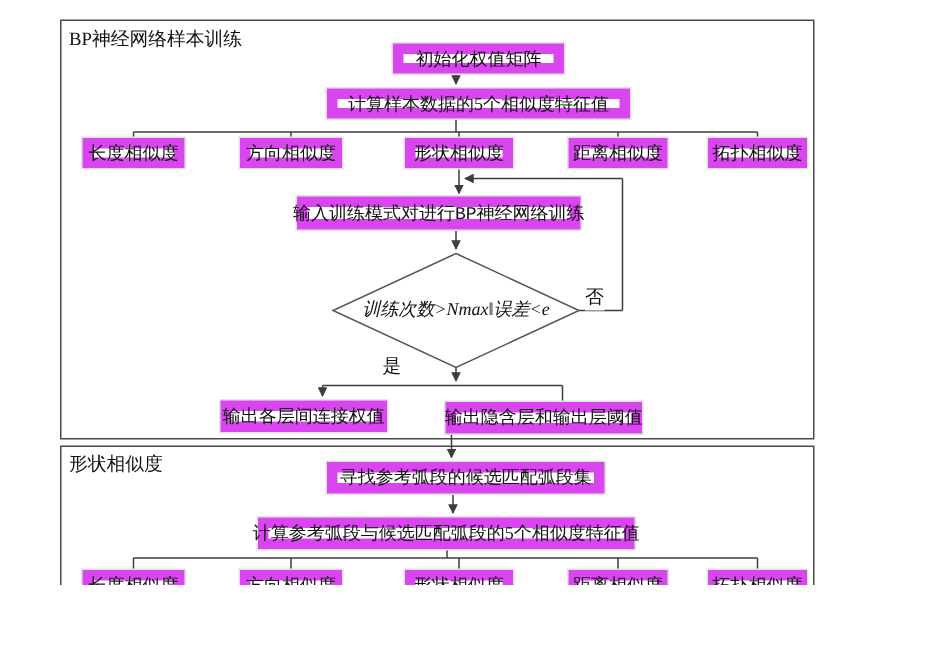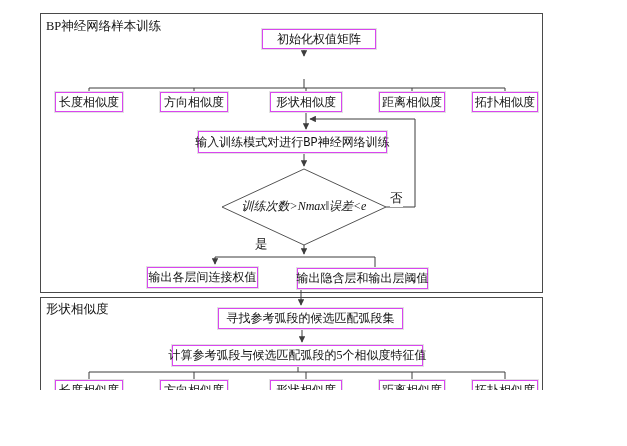--- a/index.html
+++ b/index.html
@@ -9,21 +9,21 @@
     overflow:hidden;
   }
   .section{
     position:absolute;border:1px solid #4a4a4a;background:transparent;
     box-sizing:border-box;
   }
   .sec-label{
     position:absolute;font-size:12.5px;color:#111;white-space:nowrap;
   }
   .bx{
-    position:absolute;border:1px solid #d946ef;background:#fff;
+    position:absolute;border:7px solid #d946ef;background:#fff;
     box-sizing:border-box;display:flex;align-items:center;justify-content:center;
     font-size:12px;white-space:nowrap;color:#111;
     box-shadow:0 0 0 1px #e2e2e2;
   }
   .lbl{
     position:absolute;font-size:12.5px;color:#111;white-space:nowrap;background:#fff;
   }
   svg.wires{position:absolute;left:0;top:0;width:627px;height:446px;}
   .diamond-text{
     position:absolute;left:224px;top:198px;width:160px;text-align:center;
@@ -83,20 +83,21 @@
       <line x1="505" y1="372" x2="505" y2="380"></line>
 
       <line x1="304" y1="400" x2="304" y2="414" marker-end="url(#ah)"></line>
     </g>
   </svg>
 
   <div class="sec-label" style="left:46px;top:18px;">BP神经网络样本训练</div>
 
   <div class="bx" style="left:262px;top:29px;width:114px;height:20px;">初始化权值矩阵</div>
 
+  <div class="bx" style="left:218px;top:59px;width:202px;height:20px;">计算样本数据的5个相似度特征值</div>
 
   <div class="bx" style="left:55px;top:92px;width:68px;height:20px;">长度相似度</div>
   <div class="bx" style="left:160px;top:92px;width:68px;height:20px;">方向相似度</div>
   <div class="bx" style="left:270px;top:92px;width:72px;height:20px;">形状相似度</div>
   <div class="bx" style="left:379px;top:92px;width:66px;height:20px;">距离相似度</div>
   <div class="bx" style="left:472px;top:92px;width:66px;height:20px;">拓扑相似度</div>
 
   <div class="bx" style="left:198px;top:131px;width:189px;height:22px;font-family:Liberation Mono, monospace;">输入训练模式对进行BP神经网络训练</div>
 
   <div class="diamond-text">训练次数&gt;Nmax‖误差&lt;e</div>

